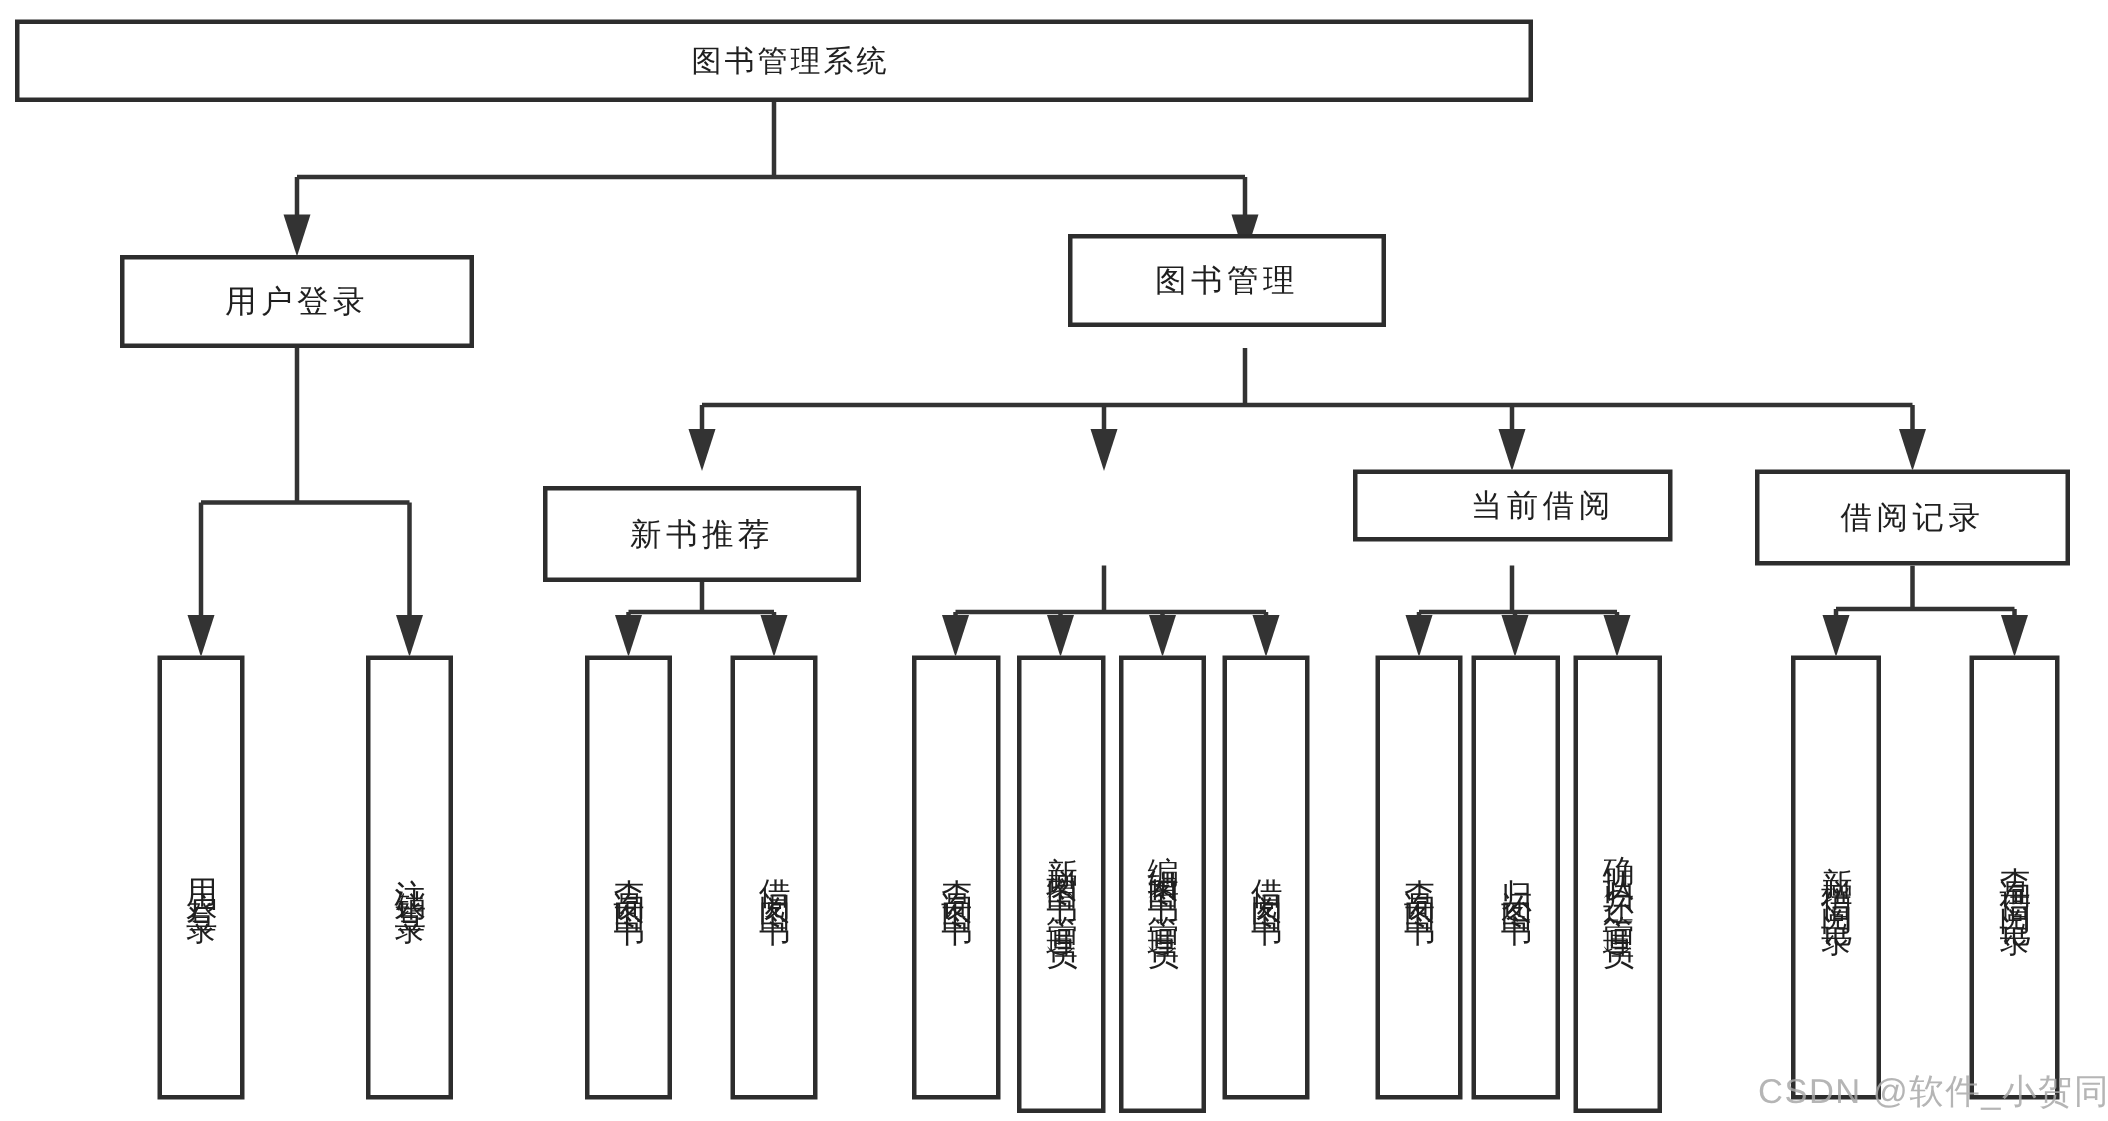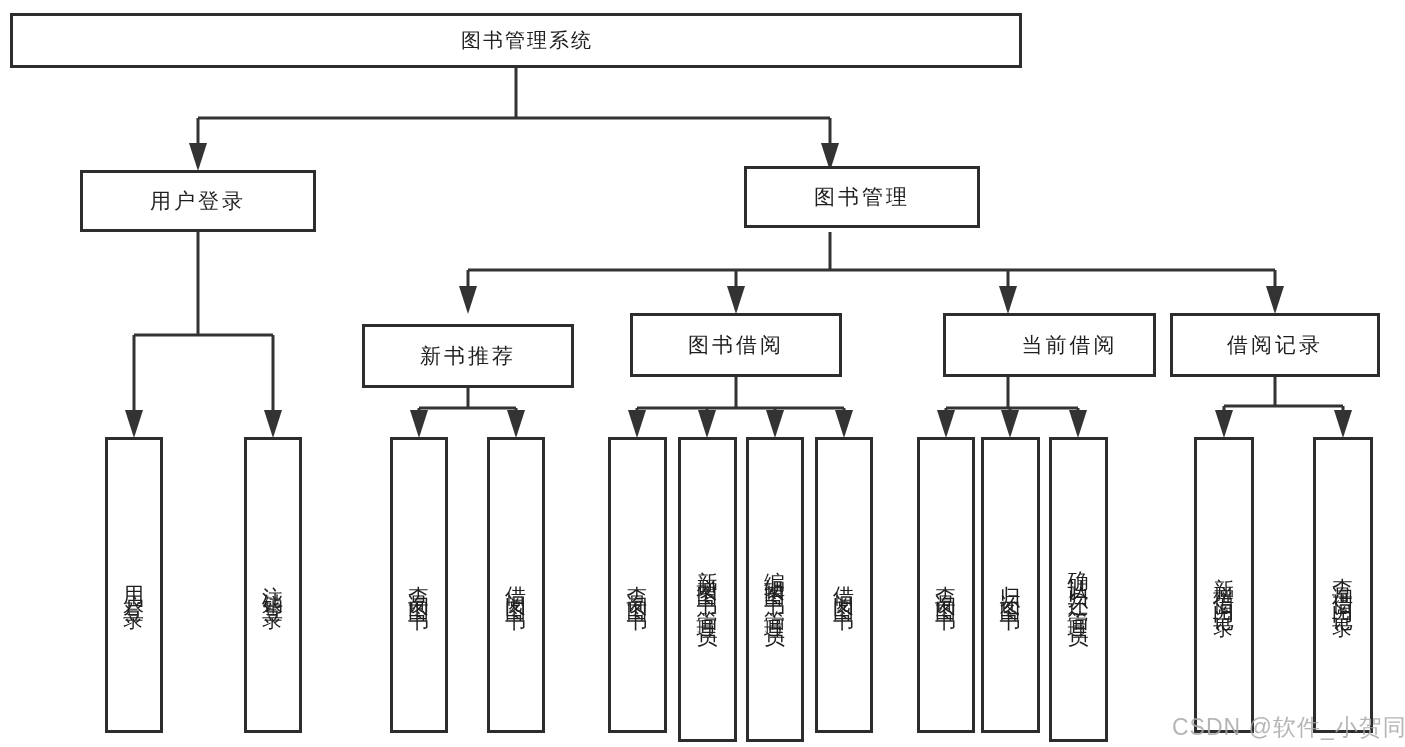--- a/index.html
+++ b/index.html
@@ -80,31 +80,28 @@
     </g>
   </svg>
 
   <div class="box" style="left:10px; top:13px; width:1012px; height:55px;">
     <span class="root-label">图书管理系统</span>
   </div>
 
   <div class="box" style="left:80px; top:170px; width:236px; height:62px;">
     <span class="h-label">用户登录</span>
   </div>
-  <div class="box" style="left:712px; top:166px; width:236px; height:62px;margin-left:32px;">
+  <div class="box" style="left:712px; top:156px; width:212px; height:62px;">
     <span class="h-label">图书管理</span>
   </div>
 
   <div class="box" style="left:362px; top:324px; width:212px; height:64px;">
     <span class="h-label">新书推荐</span>
   </div>
-  <div class="box" style="left:630px; top:313px; width:212px; height:64px;">
-    <span class="h-label">图书借阅</span>
-  </div>
-  <div class="box" style="left:943px; top:313px; width:213px; height:64px;padding-left:40px;">
+  <div class="box" style="left:902px; top:313px; width:213px; height:48px;padding-left:40px;">
     <span class="h-label">当前借阅</span>
   </div>
   <div class="box" style="left:1170px; top:313px; width:210px; height:64px;">
     <span class="h-label">借阅记录</span>
   </div>
 
   <div class="box v-box" style="left:105px; top:437px; width:58px; height:296px;">用户登录</div>
   <div class="box v-box" style="left:244px; top:437px; width:58px; height:296px;">注销登录</div>
 
   <div class="box v-box" style="left:390px; top:437px; width:58px; height:296px;">查询图书</div>

